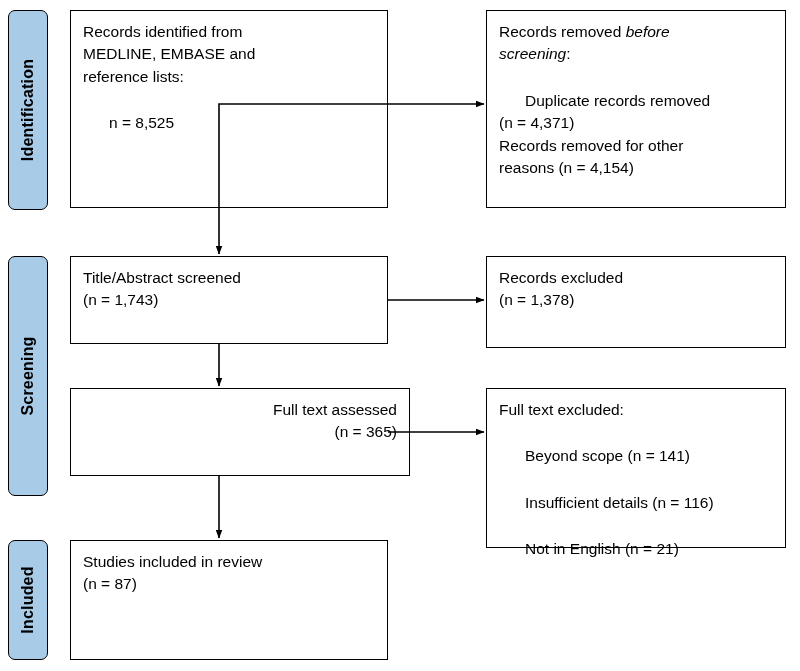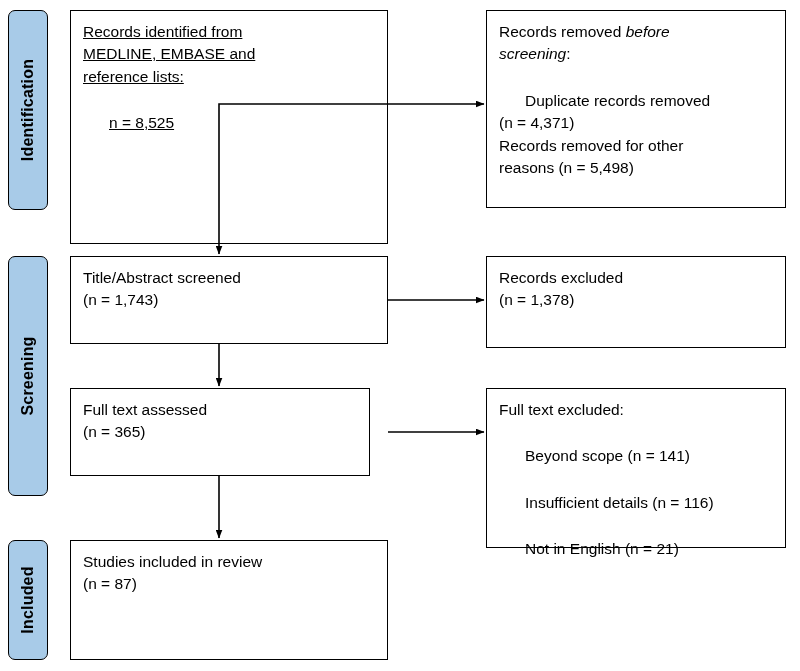--- a/index.html
+++ b/index.html
@@ -74,47 +74,47 @@
   </div>
 
   <div class="stage-label" style="left:8px; top:256px; width:40px; height:240px;">
     <span>Screening</span>
   </div>
 
   <div class="stage-label" style="left:8px; top:540px; width:40px; height:120px;">
     <span>Included</span>
   </div>
 
-  <div class="box" style="left:70px; top:10px; width:318px; height:234px;text-decoration:underline;">
+  <div class="box" style="left:70px; top:10px; width:318px; height:198px;">
     <div class="line">Records identified from</div>
     <div class="line">MEDLINE, EMBASE and</div>
     <div class="line">reference lists:</div>
     <div class="line indent">n = 8,525</div>
   </div>
 
   <div class="box" style="left:486px; top:10px; width:300px; height:198px;">
     <div class="line"><span>Records removed </span><span class="ital">before</span></div>
     <div class="line"><span class="ital">screening</span><span>:</span></div>
     <div class="line indent">Duplicate records removed</div>
     <div class="line">(n = 4,371)</div>
     <div class="line">Records removed for other</div>
-    <div class="line">reasons (n = 5,498)</div>
+    <div class="line">reasons (n = 4,154)</div>
   </div>
 
   <div class="box" style="left:70px; top:256px; width:318px; height:88px;">
     <div class="line">Title/Abstract screened</div>
     <div class="line">(n = 1,743)</div>
   </div>
 
   <div class="box" style="left:486px; top:256px; width:300px; height:92px;">
     <div class="line">Records excluded</div>
     <div class="line">(n = 1,378)</div>
   </div>
 
-  <div class="box" style="left:70px; top:388px; width:300px; height:88px;">
+  <div class="box" style="left:70px; top:388px; width:340px; height:88px;text-align:right;">
     <div class="line">Full text assessed</div>
     <div class="line">(n = 365)</div>
   </div>
 
   <div class="box" style="left:486px; top:388px; width:300px; height:160px;">
     <div class="line">Full text excluded:</div>
     <div class="line indent">Beyond scope (n = 141)</div>
     <div class="line indent">Insufficient details (n = 116)</div>
     <div class="line indent">Not in English (n = 21)</div>
   </div>

